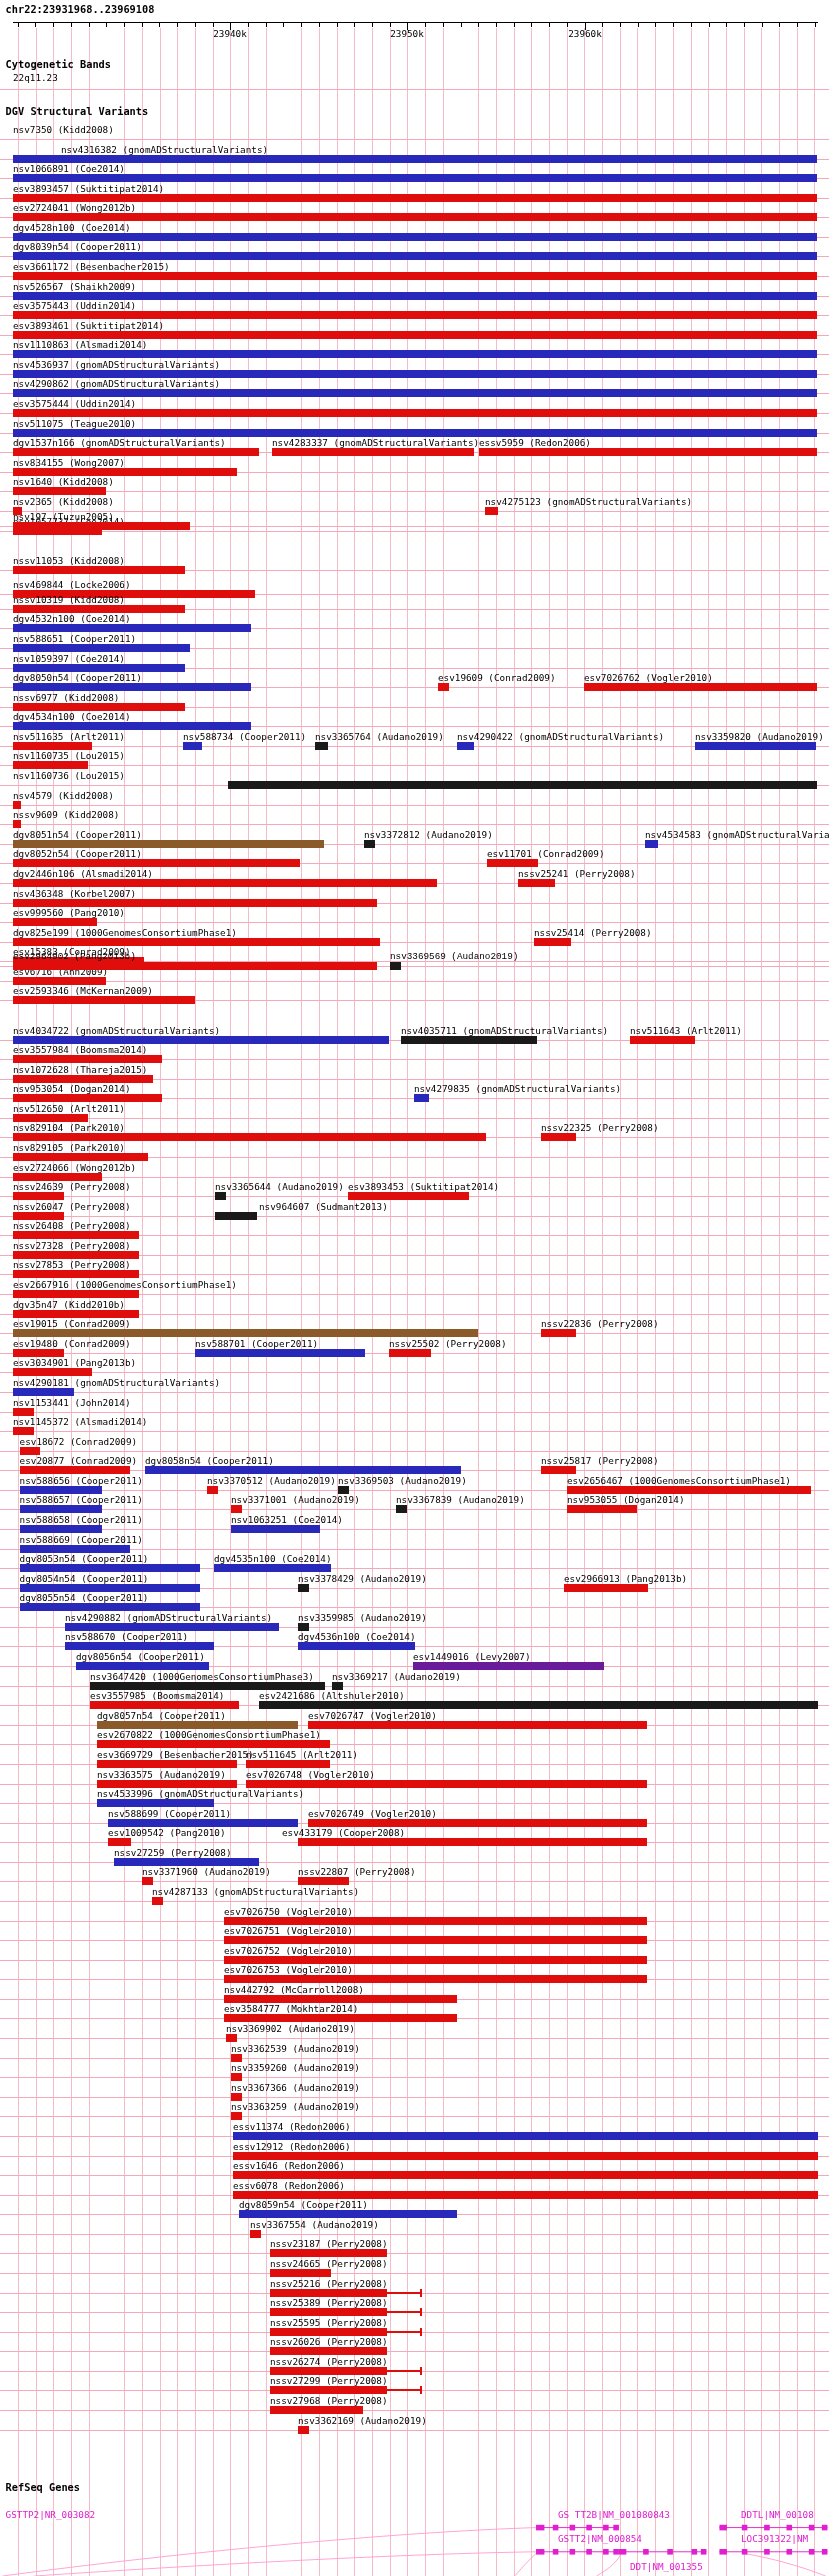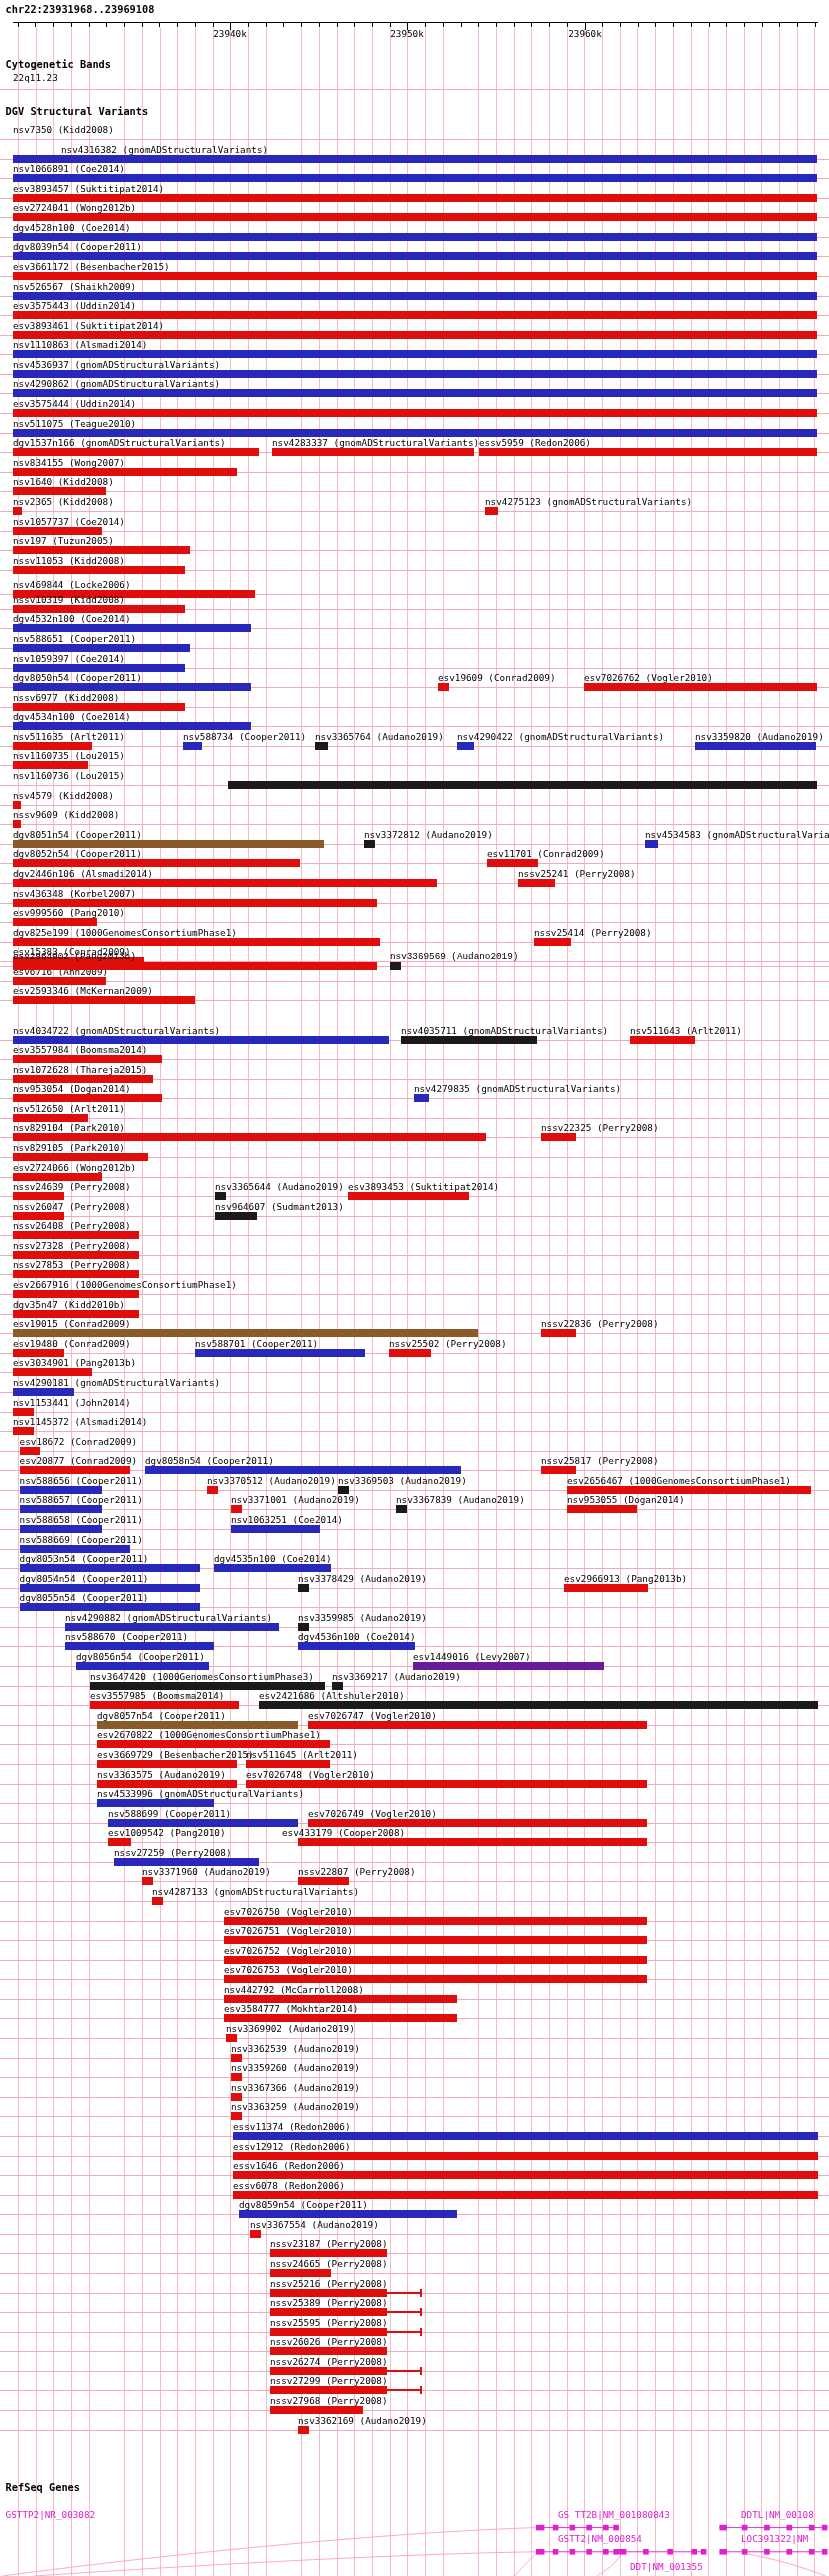--- a/index.html
+++ b/index.html
@@ -197,21 +197,21 @@
         <div class="bar" style="left: 13px; width: 9.3px; background: rgb(224, 13, 13);"></div>
         <div class="flabel" style="left: 13px;">nsv2365 (Kidd2008)</div>
         <div class="bar" style="left: 485px; width: 13px; background: rgb(224, 13, 13);"></div>
         <div class="flabel" style="left: 485px;">nsv4275123 (gnomADStructuralVariants)</div>
       </div>
       <div class="vrow" style="top: 517px;">
         <div class="hline" style="background: rgb(242, 169, 186);"></div>
         <div class="bar" style="left: 13px; width: 89px; background: rgb(224, 13, 13);"></div>
         <div class="flabel" style="left: 13px;">nsv1057737 (Coe2014)</div>
       </div>
-      <div class="vrow" style="top: 536px;">
+      <div class="vrow" style="top: 512px;">
         <div class="hline" style="background: rgb(242, 169, 186);"></div>
         <div class="bar" style="left: 13px; width: 177px; background: rgb(224, 13, 13);"></div>
         <div class="flabel" style="left: 13px;">nsv197 (Tuzun2005)</div>
       </div>
       <div class="vrow" style="top: 556px;">
         <div class="hline" style="background: rgb(242, 169, 186);"></div>
         <div class="bar" style="left: 13px; width: 172px; background: rgb(224, 13, 13);"></div>
         <div class="flabel" style="left: 13px;">nssv11053 (Kidd2008)</div>
       </div>
       <div class="vrow" style="top: 580px;">
@@ -408,21 +408,21 @@
         <div class="bar" style="left: 215px; width: 11.2px; background: rgb(26, 26, 26);"></div>
         <div class="flabel" style="left: 215px;">nsv3365644 (Audano2019)</div>
         <div class="bar" style="left: 348px; width: 121px; background: rgb(224, 13, 13);"></div>
         <div class="flabel" style="left: 348px;">esv3893453 (Suktitipat2014)</div>
       </div>
       <div class="vrow" style="top: 1202px;">
         <div class="hline" style="background: rgb(242, 169, 186);"></div>
         <div class="bar" style="left: 13px; width: 51px; background: rgb(224, 13, 13);"></div>
         <div class="flabel" style="left: 13px;">nssv26047 (Perry2008)</div>
         <div class="bar" style="left: 215px; width: 42px; background: rgb(26, 26, 26);"></div>
-        <div class="flabel" style="left: 215px;">nsv964607 (Sudmant2013)</div>
+        <div class="flabel" style="left: 215px; padding-left: 44px;">nsv964607 (Sudmant2013)</div>
       </div>
       <div class="vrow" style="top: 1221px;">
         <div class="hline" style="background: rgb(242, 169, 186);"></div>
         <div class="bar" style="left: 13px; width: 126px; background: rgb(224, 13, 13);"></div>
         <div class="flabel" style="left: 13px;">nssv26408 (Perry2008)</div>
       </div>
       <div class="vrow" style="top: 1241px;">
         <div class="hline" style="background: rgb(242, 169, 186);"></div>
         <div class="bar" style="left: 13px; width: 126px; background: rgb(224, 13, 13);"></div>
         <div class="flabel" style="left: 13px;">nssv27328 (Perry2008)</div>

